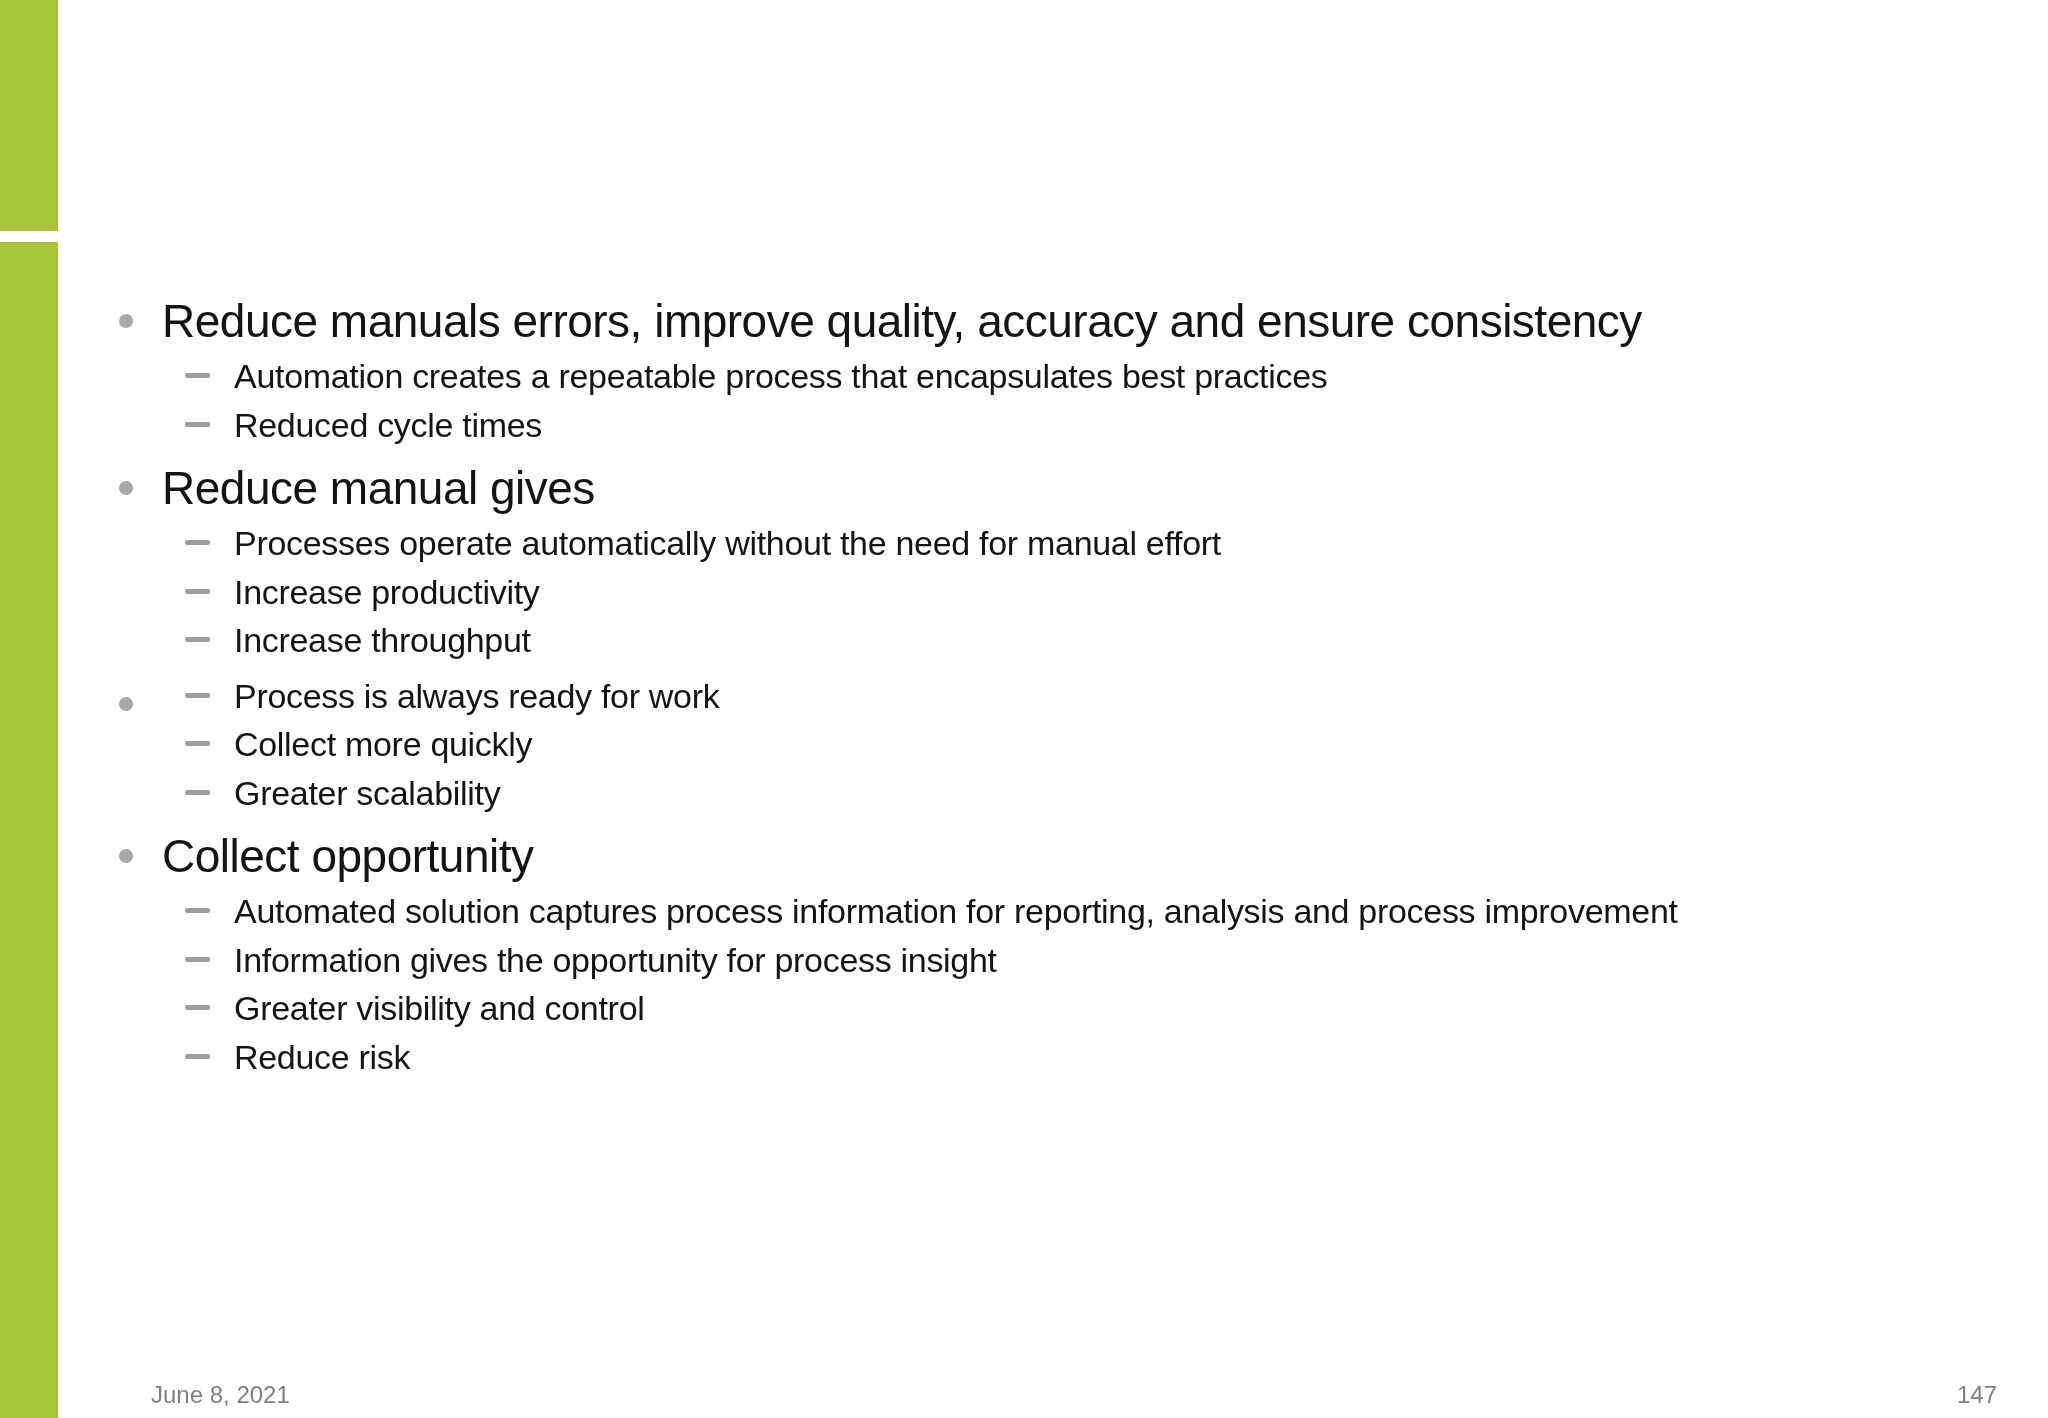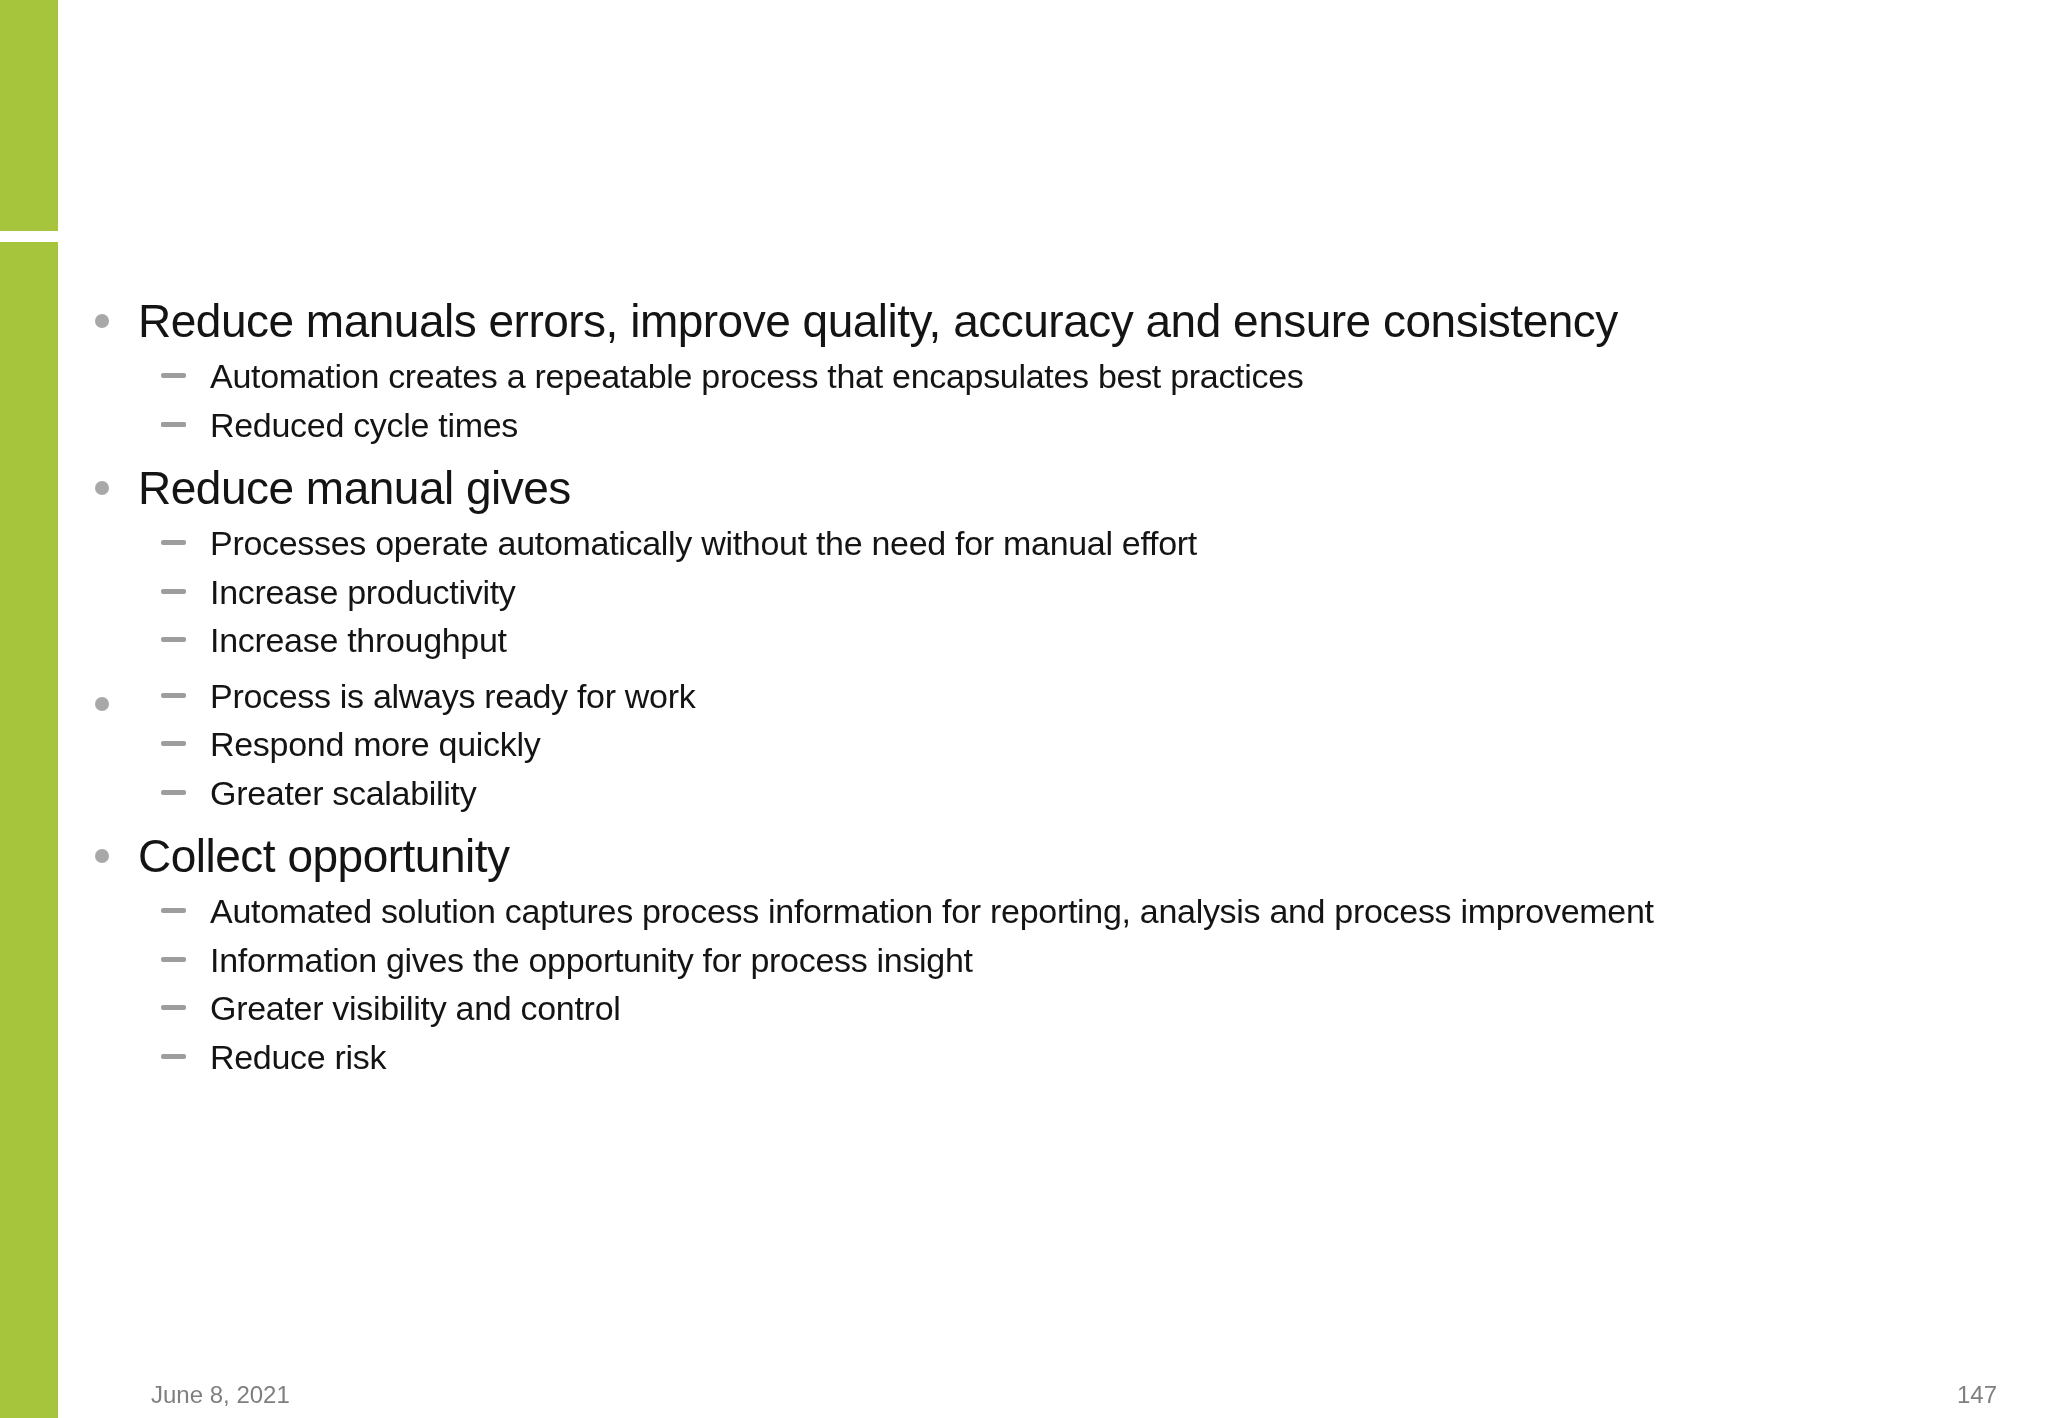--- a/index.html
+++ b/index.html
@@ -35,21 +35,21 @@
     margin: 0;
     font-size: 73px;
     font-weight: 400;
     letter-spacing: -1px;
     line-height: 1.1;
     color: var(--text, #141414);
     white-space: nowrap;
   }
   .content {
     position: absolute;
-    left: 92px; top: 294px;
+    left: 116px; top: 294px;
     right: 40px;
   }
   .section + .section { margin-top: 16px; }
   .l1 {
     position: relative;
     padding-left: 46px;
     font-size: 46px;
     letter-spacing: -0.5px;
     line-height: 1.18;
     margin-bottom: 6px;
@@ -142,21 +142,21 @@
     <section class="section">
       <div class="l1">
         <span class="dot"></span>
       </div>
       <div class="l2">
         <span class="dash"></span>
         <span>Process is always ready for work</span>
       </div>
       <div class="l2">
         <span class="dash"></span>
-        <span>Respond more quickly</span>
+        <span>Collect more quickly</span>
       </div>
       <div class="l2">
         <span class="dash"></span>
         <span>Greater scalability</span>
       </div>
     </section>
 
     <section class="section">
       <div class="l1">
         <span class="dot"></span>

